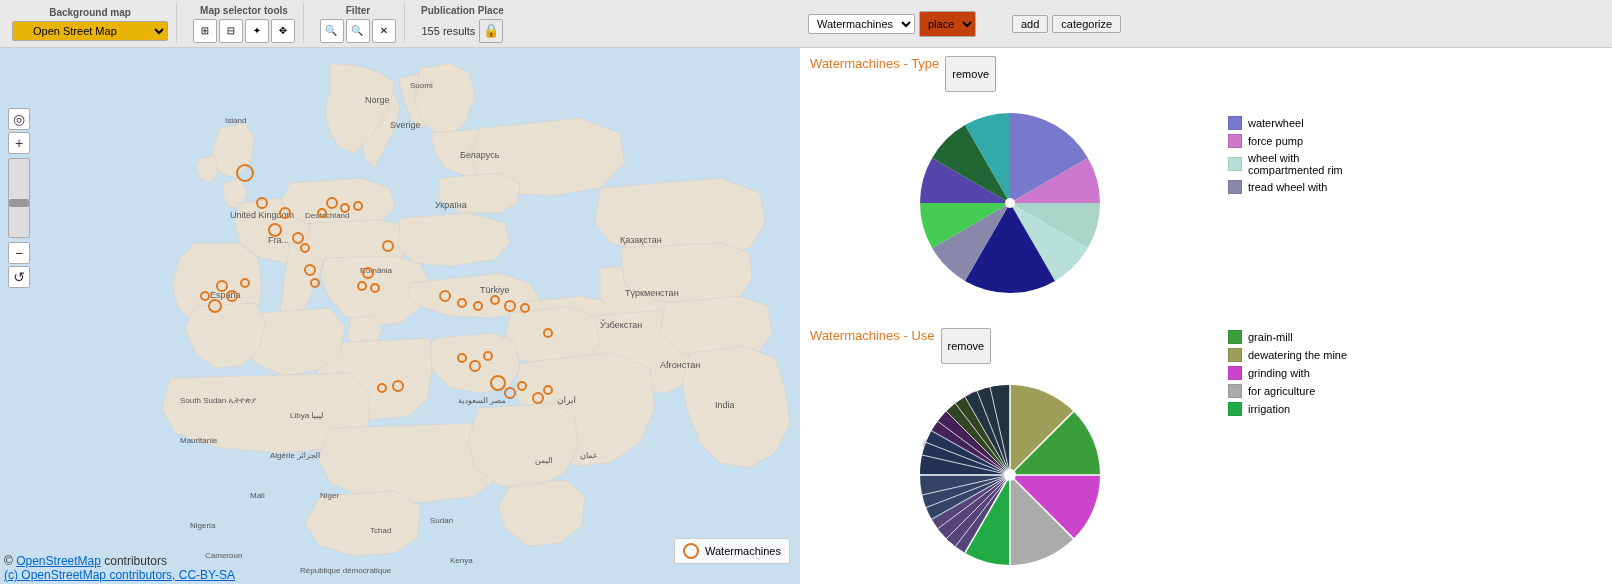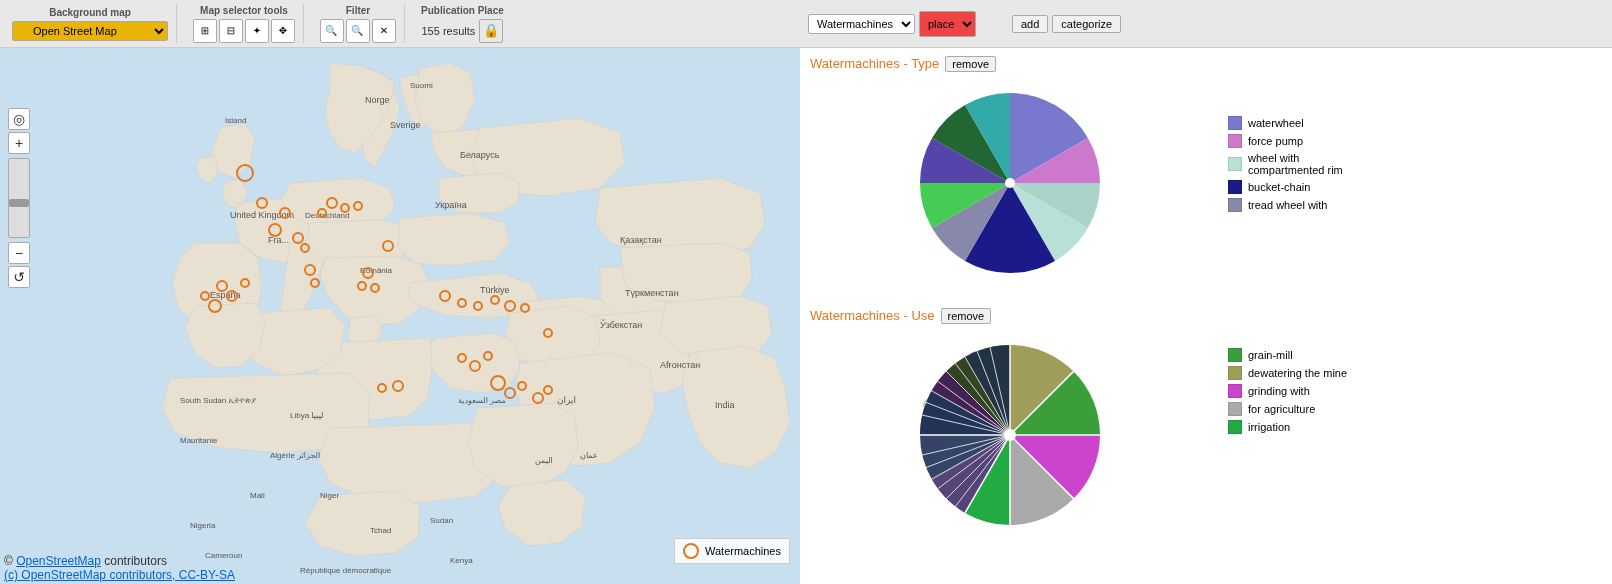--- a/index.html
+++ b/index.html
@@ -226,21 +226,21 @@
     }
 
     .chart-title {
       color: #e07820;
       font-size: 13px;
       font-weight: normal;
     }
 
     .remove-btn {
       font-size: 11px;
-      padding: 1px 6px;
+      padding: 11px 6px;
       border: 1px solid #aaa;
       background: #f0f0f0;
       cursor: pointer;
       border-radius: 2px;
     }
 
     .pie-container {
       display: flex;
       justify-content: center;
       margin: 4px 0;
@@ -291,21 +291,21 @@
       padding: 2px 4px;
       border: 1px solid #aaa;
       background: #fff;
       border-radius: 2px;
     }
 
     .place-select {
       font-size: 11px;
       padding: 5px 4px;
       border: 1px solid #aaa;
-      background: #ef4444;
+      background: #c2410c;
       border-radius: 2px;
     }
 
     .add-btn {
       font-size: 11px;
       padding: 2px 8px;
       border: 1px solid #aaa;
       background: #f0f0f0;
       cursor: pointer;
       border-radius: 2px;
@@ -703,24 +703,20 @@
             </div>
             <div class="legend-item">
               <div class="legend-color" style="background:#cc78cc;"></div>
               <span>force pump</span>
             </div>
             <div class="legend-item">
               <div class="legend-color" style="background:#b8e0d8;"></div>
               <span>wheel with<br>compartmented rim</span>
             </div>
             <div class="legend-item">
-              <div class="legend-color" style="background:#1a1a88;"></div>
-              <span>bucket-chain</span>
-            </div>
-            <div class="legend-item">
               <div class="legend-color" style="background:#8888aa;"></div>
               <span>tread wheel with</span>
             </div>
           </div>
 
           <div class="legend-section" style="margin-top: 120px;">
             <div class="legend-item">
               <div class="legend-color" style="background:#3a9e3a;"></div>
               <span>grain-mill</span>
             </div>

